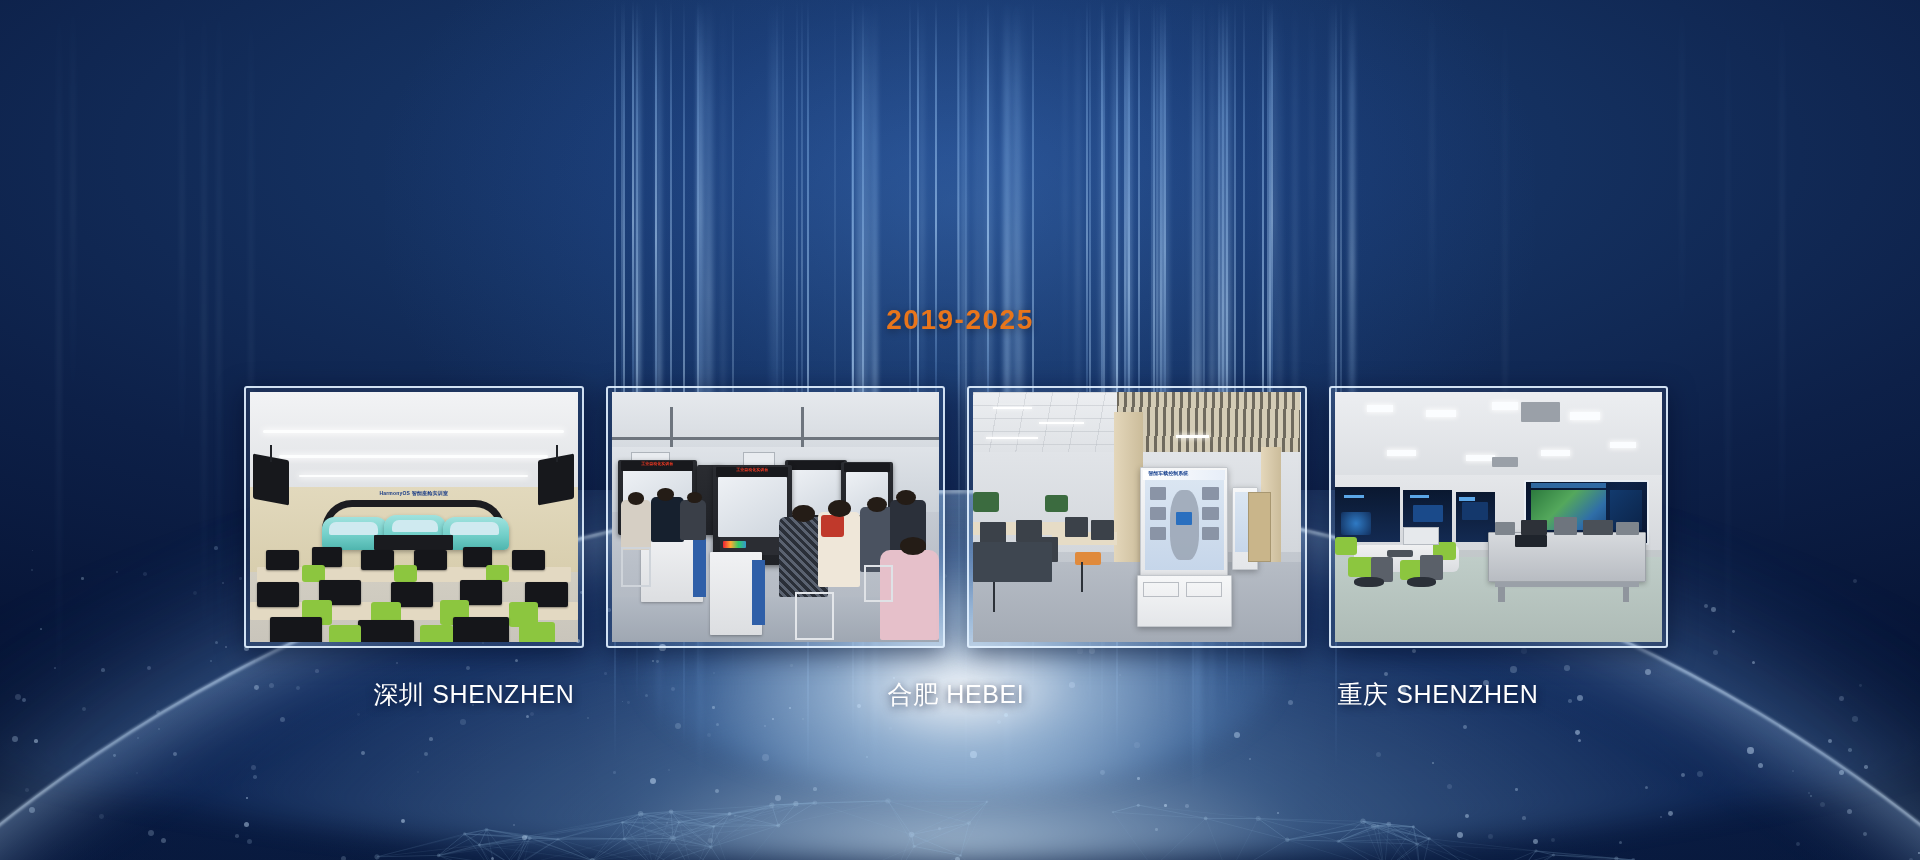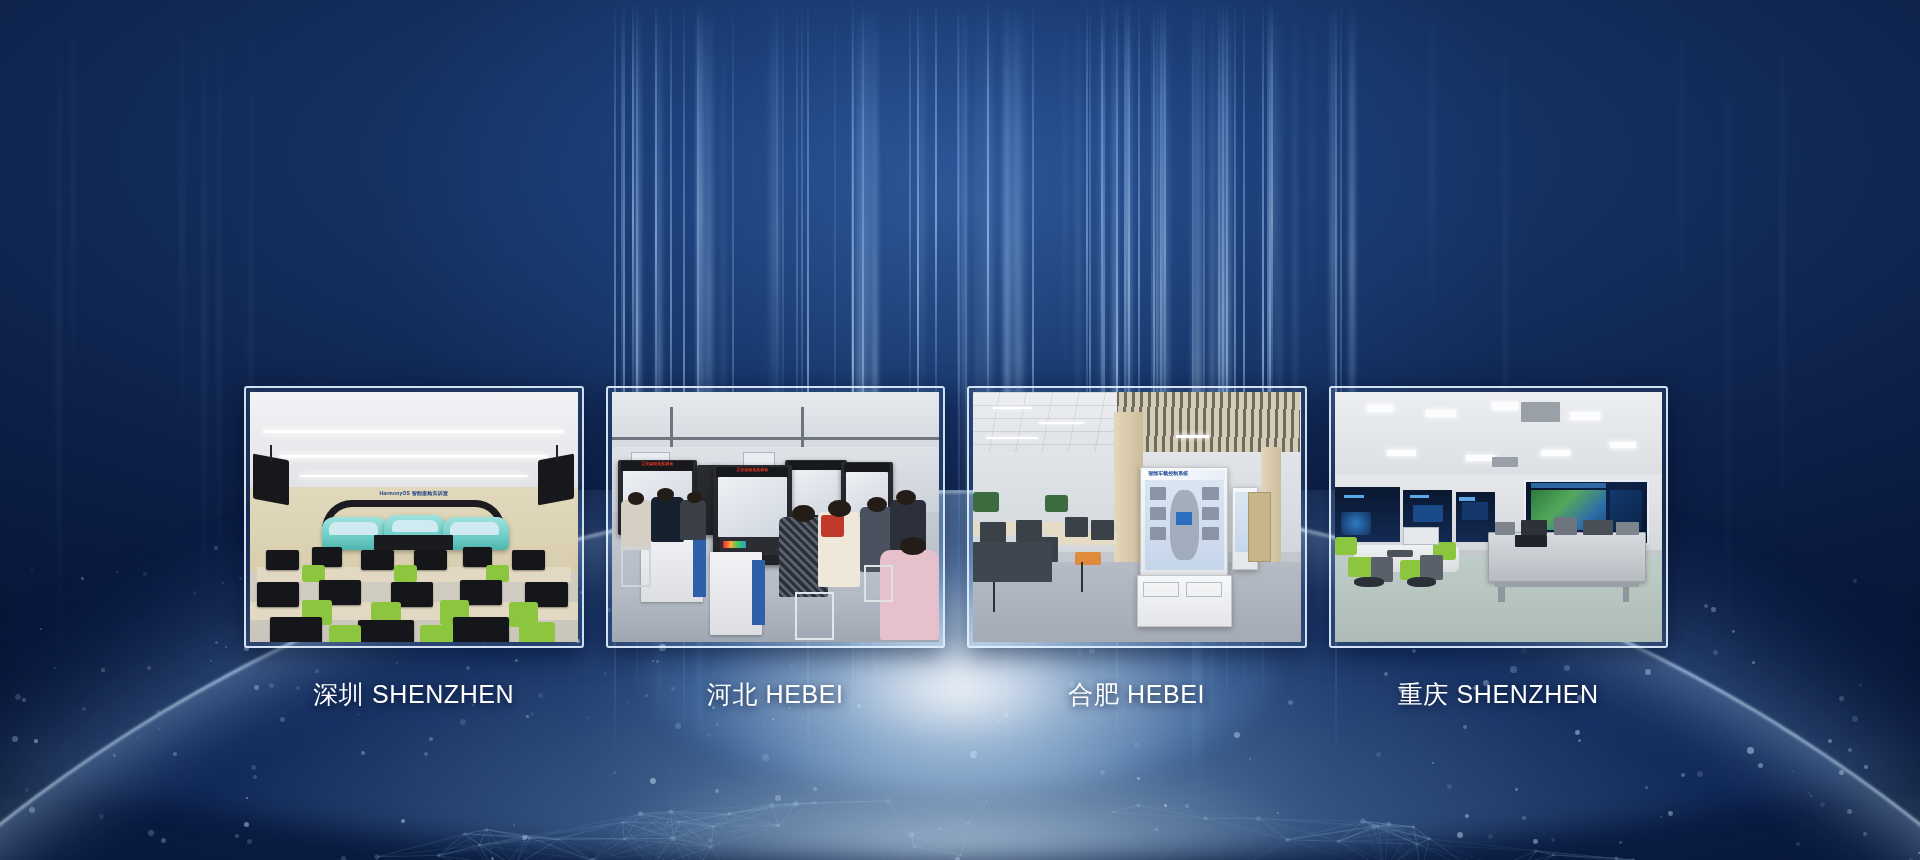--- a/index.html
+++ b/index.html
@@ -276,20 +276,21 @@
       <div class="ray soft" style="left: 58.4px; height: 717px; opacity: 0.17;"></div>
       <div class="ray soft" style="left: 1311.2px; height: 348px; opacity: 0.18;"></div>
       <div class="ray soft" style="left: 72px; height: 407px; opacity: 0.14;"></div>
       <div class="ray soft" style="left: 1064.4px; height: 413px; opacity: 0.21;"></div>
       <div class="ray soft" style="left: 1680.7px; height: 339px; opacity: 0.12;"></div>
       <div class="ray soft" style="left: 217.5px; height: 644px; opacity: 0.17;"></div>
       <div class="ray soft" style="left: 1726.8px; height: 733px; opacity: 0.11;"></div>
     </div>
   <div class="core-glow"></div>
 
+  <div class="subtitle">2019-2025</div>
 
   <div class="cards">
 
     <div class="card">
       <div class="photo p1">
         <div class="abs ceil"></div>
         <div class="abs tube" style="left:4%;top:15%;width:92%;height:3px;"></div>
         <div class="abs tube" style="left:9%;top:25%;width:82%;height:3px;"></div>
         <div class="abs tube" style="left:15%;top:33%;width:70%;height:2px;"></div>
         <div class="abs backwall"></div>
@@ -512,21 +513,20 @@
         <div class="abs" style="left:6%;top:74%;width:9%;height:4%;background:#2b3038;border-radius:40%;"></div>
         <div class="abs" style="left:22%;top:74%;width:9%;height:4%;background:#2b3038;border-radius:40%;"></div>
         <div class="abs" style="left:21%;top:54%;width:11%;height:7%;background:#e6e9ec;border:1px solid #b6bbc1;"></div>
       </div>
     </div>
 
   </div>
 
   <div class="captions">
     <div class="caption">深圳  SHENZHEN</div>
-    <div class="caption">河北  HEBEI</div>
     <div class="caption">合肥  HEBEI</div>
     <div class="caption">重庆  SHENZHEN</div>
   </div>
 
   <div class="globe-wrap">
     <div class="globe"></div>
     <div class="globe-rim"></div>
     <div class="globe-halo"></div>
     <div class="globe-sun"></div>
     <svg class="mesh" viewBox="0 0 1920 430" preserveAspectRatio="none">

